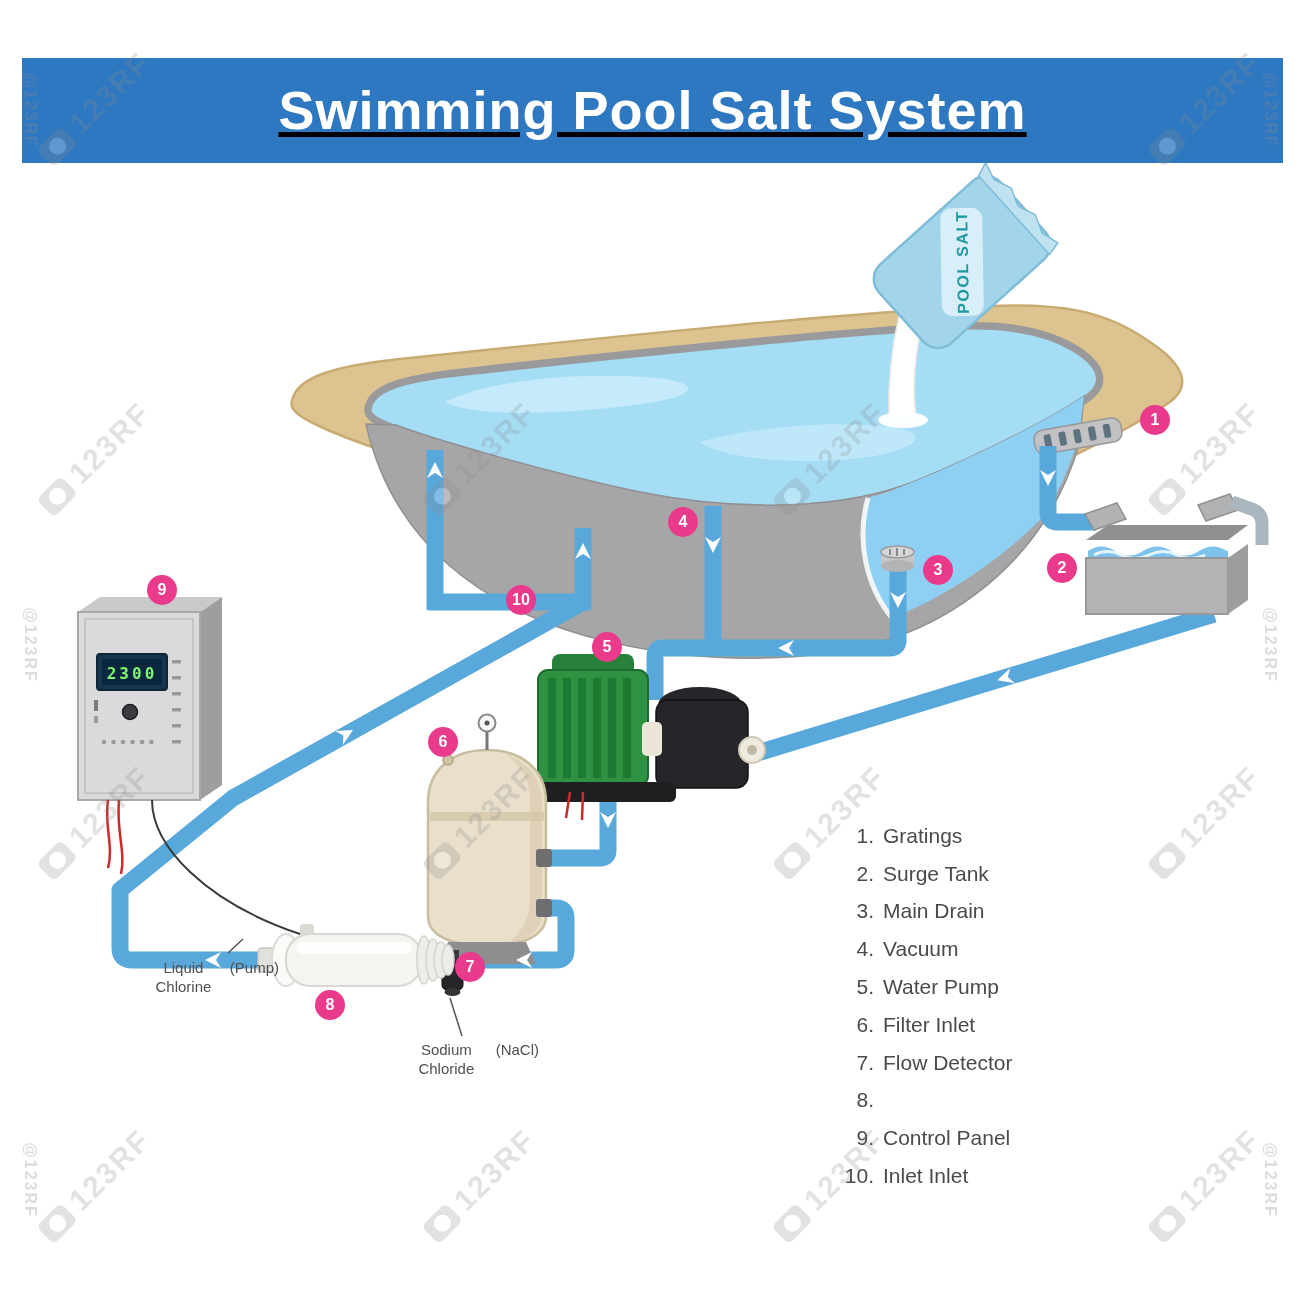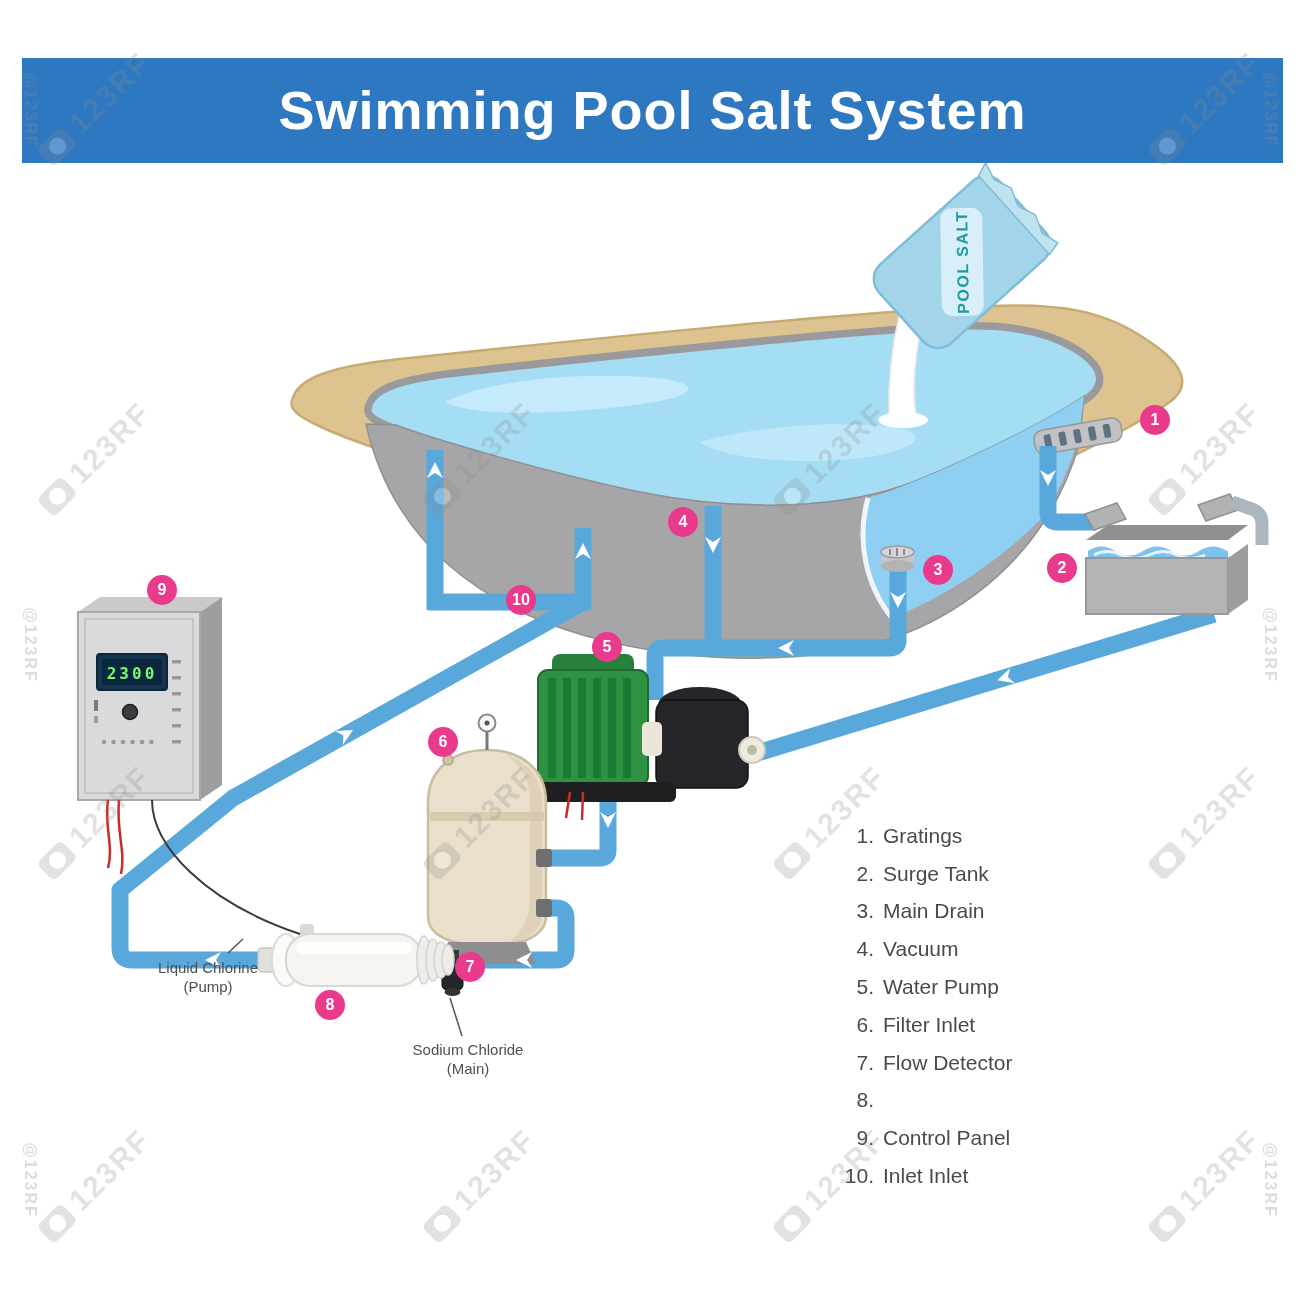--- a/index.html
+++ b/index.html
@@ -1,34 +1,34 @@
 <!DOCTYPE html>
 <html><head>
 <meta charset="utf-8">
 <style>
   html,body{margin:0;padding:0;background:#ffffff;}
   .canvas{position:relative;width:1300px;height:1300px;background:#ffffff;overflow:hidden;
           font-family:"Liberation Sans",sans-serif;}
   
-  .banner{position:absolute;left:22px;top:58px;width:1261px;height:105px;background:#2e78c2;z-index:2;}
+  .banner{position:absolute;left:22px;top:58px;width:1261px;height:105px;background:#2e78c2;z-index:2;text-decoration:underline;}
   .banner h1{margin:0;height:105px;line-height:105px;text-align:center;color:#ffffff;
              font-size:54px;font-weight:600;letter-spacing:1px;}
   
   svg.art{position:absolute;left:0;top:0;z-index:1;}
   
   .badge{position:absolute;transform:translate(-50%,-50%);width:30px;height:30px;border-radius:50%;
          background:#ea3a8c;color:#fff;font-weight:bold;font-size:16px;line-height:30px;
          text-align:center;z-index:5;}
   
   .legend{position:absolute;left:840px;top:817px;margin:0;padding:0;list-style:none;z-index:4;}
   .legend li{height:37.8px;display:flex;align-items:center;color:#4a4a4a;font-size:21px;}
   .legend .num{display:inline-block;width:34px;text-align:right;margin-right:9px;}
   
   .ann{position:absolute;width:142px;text-align:center;font-size:15px;line-height:19px;
-       color:#4f4f4f;display:flex;flex-direction:column;z-index:4;}
+       color:#4f4f4f;display:flex;flex-direction:row;z-index:4;}
   
   .wm{position:absolute;display:flex;align-items:center;gap:8px;z-index:9;pointer-events:none;
       transform:translate(-50%,-50%) rotate(-45deg);opacity:.24;}
   .wm-text{font-weight:bold;font-size:30px;color:#8a8a8a;letter-spacing:2px;}
   .wm-cam{width:34px;height:25px;background:#8a8a8a;border-radius:6px;position:relative;flex:0 0 auto;}
   .wm-lens{position:absolute;left:9px;top:4px;width:17px;height:17px;border-radius:50%;background:#fff;}
   .wm-edge{position:absolute;transform:translate(-50%,-50%) rotate(90deg);font-weight:bold;
            font-size:16px;color:#8a8a8a;letter-spacing:2px;opacity:.3;z-index:9;pointer-events:none;}
 </style>
 </head>
@@ -212,21 +212,21 @@
   <div class="badge" style="left:330px;top:1005px">8</div>
   <div class="badge" style="left:162px;top:590px">9</div>
   <div class="badge" style="left:521px;top:600px">10</div>
 
   <div class="ann" style="left:137px;top:958px">
     <span>Liquid Chlorine</span>
     <span>(Pump)</span>
   </div>
   <div class="ann" style="left:397px;top:1040px">
     <span>Sodium Chloride</span>
-    <span>(Main)</span>
+    <span>(NaCl)</span>
   </div>
 
   <ol class="legend">
     <li>
         <span class="num">1.</span>
         <span>Gratings</span>
       </li>
     <li>
         <span class="num">2.</span>
         <span>Surge Tank</span>

